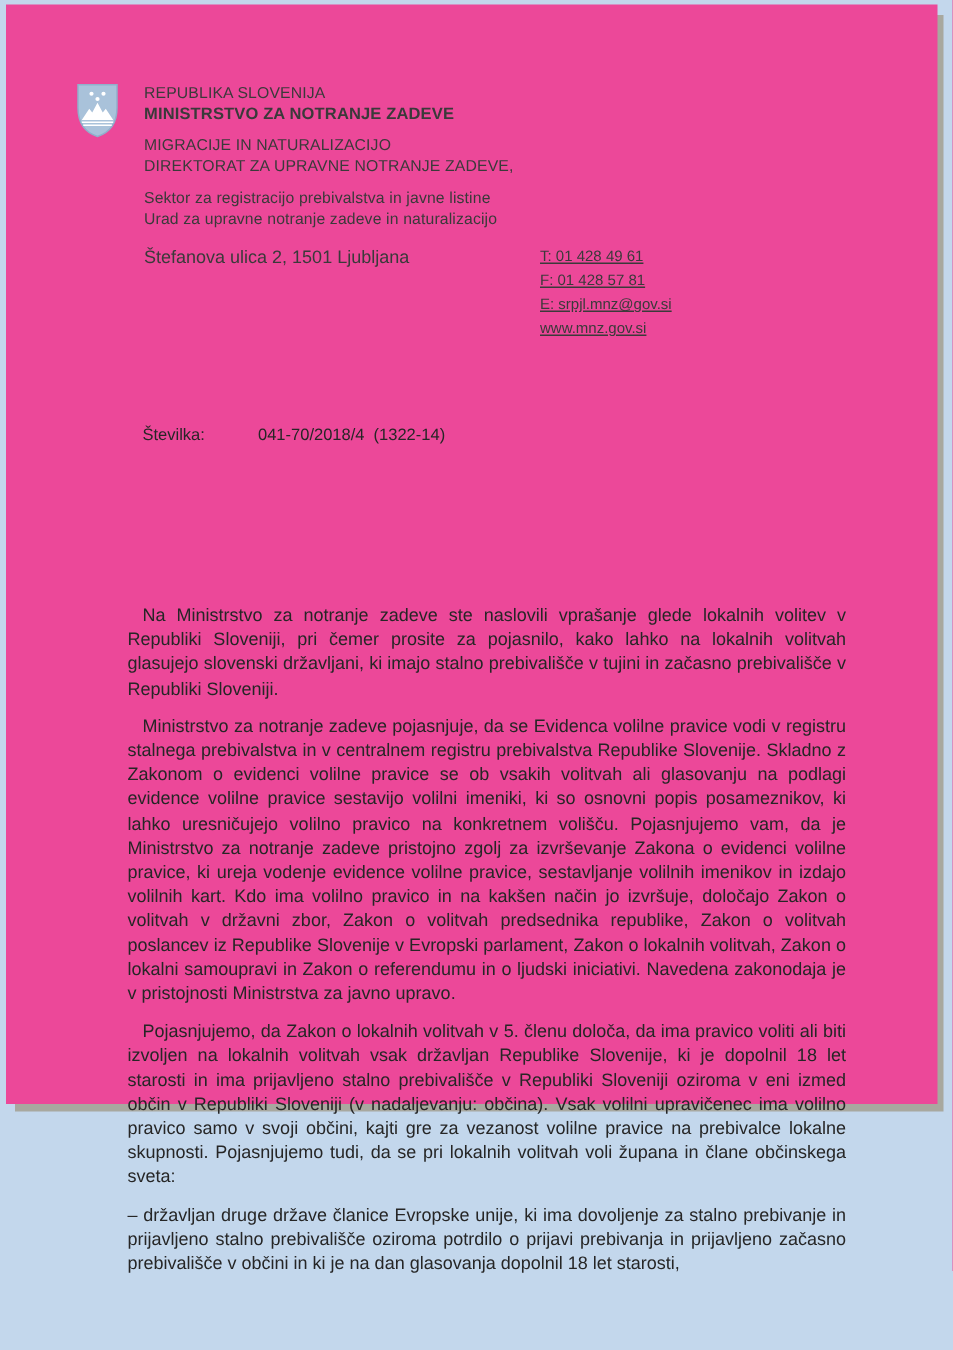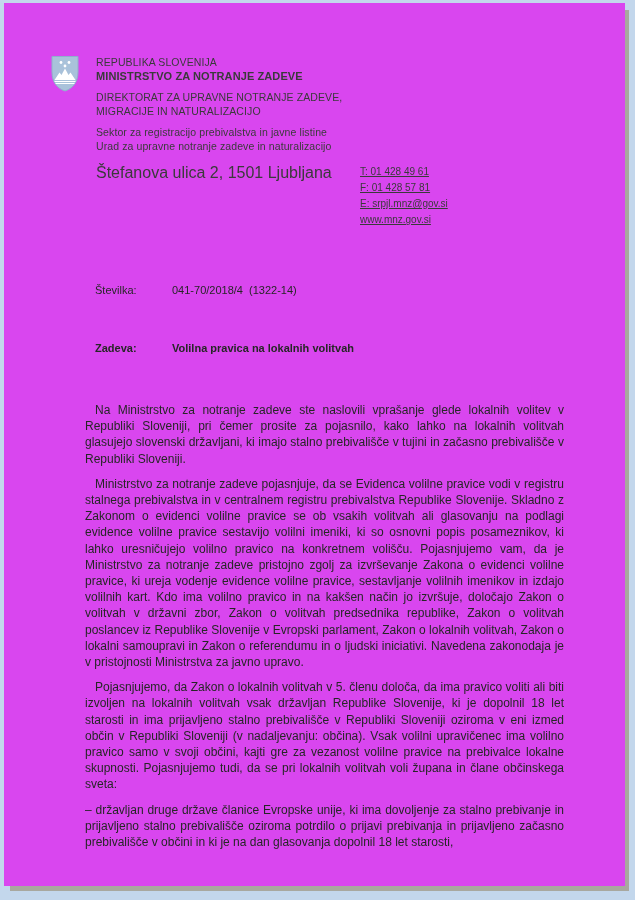--- a/index.html
+++ b/index.html
@@ -6,40 +6,40 @@
   body {
     width: 635px; height: 900px;
     background: #c3d7ec;
     font-family: "Liberation Sans", sans-serif;
     overflow: hidden;
     position: relative;
   }
   .page {
     position: absolute;
     left: 4px; top: 3px;
-    width: 621px; height: 883px;
-    background: #d946ef;
+    width: 621px; height: 733px;
+    background: #ec4899;
     box-shadow: 5px 6px 0 -1px #a8a89f;
   }
   
   .logo {
     position: absolute; left: 46px; top: 52px;
     width: 30px; height: 37px;
   }
   .org-block {
     position: absolute; left: 92px; top: 53px;
     color: #3a3a3a; font-size: 10.5px; line-height: 13.5px;
     letter-spacing: 0.1px;
   }
   .org-line1 { }
   .org-line2 { font-weight: bold; font-size: 11px; }
   .org-gap { height: 8px; }
   .address {
     position: absolute; left: 92px; top: 161px;
-    color: #3a3a3a; font-size: 16px;
+    color: #3a3a3a; font-size: 12px;
   }
   .contact {
     position: absolute; left: 356px; top: 161px;
     color: #3a3a3a; font-size: 10px; line-height: 16px; text-decoration: underline;
   }
   
   .ref-row {
     position: absolute; left: 91px;
     color: #262626; font-size: 11px;
   }
@@ -69,43 +69,40 @@
     <path d="M4.5 26.5 H25.5 M5.5 28.5 H24.5" stroke="#ffffff" stroke-width="1" fill="none"></path>
     <circle cx="11" cy="7.5" r="1.4" fill="#ffffff"></circle>
     <circle cx="19" cy="7.5" r="1.4" fill="#ffffff"></circle>
     <circle cx="15" cy="11" r="1.4" fill="#ffffff"></circle>
   </svg>
 
   <div class="org-block">
     <div class="org-line1">REPUBLIKA SLOVENIJA</div>
     <div class="org-line2">MINISTRSTVO ZA NOTRANJE ZADEVE</div>
     <div class="org-gap"></div>
+    <div>MIGRACIJE IN NATURALIZACIJO</div>
     <div>DIREKTORAT ZA UPRAVNE NOTRANJE ZADEVE,</div>
-    <div>MIGRACIJE IN NATURALIZACIJO</div>
     <div class="org-gap"></div>
     <div>Sektor za registracijo prebivalstva in javne listine</div>
     <div>Urad za upravne notranje zadeve in naturalizacijo</div>
   </div>
 
   <div class="address">Štefanova ulica 2, 1501 Ljubljana</div>
 
   <div class="contact">
     <div>T: 01 428 49 61</div>
     <div>F: 01 428 57 81</div>
     <div>E: srpjl.mnz@gov.si</div>
     <div>www.mnz.gov.si</div>
   </div>
 
   <div class="ref-row row-number">
     <span class="lbl">Številka:</span><span class="val">041-70/2018/4  (1322-14)</span>
   </div>
 
-  <div class="ref-row row-subject">
-    <span class="lbl">Zadeva:</span><span class="val">Volilna pravica na lokalnih volitvah</span>
-  </div>
 
   <div class="body-text">
     <p>Na Ministrstvo za notranje zadeve ste naslovili vprašanje glede lokalnih volitev v Republiki Sloveniji, pri čemer prosite za pojasnilo, kako lahko na lokalnih volitvah glasujejo slovenski državljani, ki imajo stalno prebivališče v tujini in začasno prebivališče v Republiki Sloveniji.</p>
     <p>Ministrstvo za notranje zadeve pojasnjuje, da se Evidenca volilne pravice vodi v registru stalnega prebivalstva in v centralnem registru prebivalstva Republike Slovenije. Skladno z Zakonom o evidenci volilne pravice se ob vsakih volitvah ali glasovanju na podlagi evidence volilne pravice sestavijo volilni imeniki, ki so osnovni popis posameznikov, ki lahko uresničujejo volilno pravico na konkretnem volišču. Pojasnjujemo vam, da je Ministrstvo za notranje zadeve pristojno zgolj za izvrševanje Zakona o evidenci volilne pravice, ki ureja vodenje evidence volilne pravice, sestavljanje volilnih imenikov in izdajo volilnih kart. Kdo ima volilno pravico in na kakšen način jo izvršuje, določajo Zakon o volitvah v državni zbor, Zakon o volitvah predsednika republike, Zakon o volitvah poslancev iz Republike Slovenije v Evropski parlament, Zakon o lokalnih volitvah, Zakon o lokalni samoupravi in Zakon o referendumu in o ljudski iniciativi. Navedena zakonodaja je v pristojnosti Ministrstva za javno upravo.</p>
     <p>Pojasnjujemo, da Zakon o lokalnih volitvah v 5. členu določa, da ima pravico voliti ali biti izvoljen na lokalnih volitvah vsak državljan Republike Slovenije, ki je dopolnil 18 let starosti in ima prijavljeno stalno prebivališče v Republiki Sloveniji oziroma v eni izmed občin v Republiki Sloveniji (v nadaljevanju: občina). Vsak volilni upravičenec ima volilno pravico samo v svoji občini, kajti gre za vezanost volilne pravice na prebivalce lokalne skupnosti. Pojasnjujemo tudi, da se pri lokalnih volitvah voli župana in člane občinskega sveta:</p>
     <p class="list-item">– državljan druge države članice Evropske unije, ki ima dovoljenje za stalno prebivanje in prijavljeno stalno prebivališče oziroma potrdilo o prijavi prebivanja in prijavljeno začasno prebivališče v občini in ki je na dan glasovanja dopolnil 18 let starosti,</p>
   </div>
 
 </div>
 

